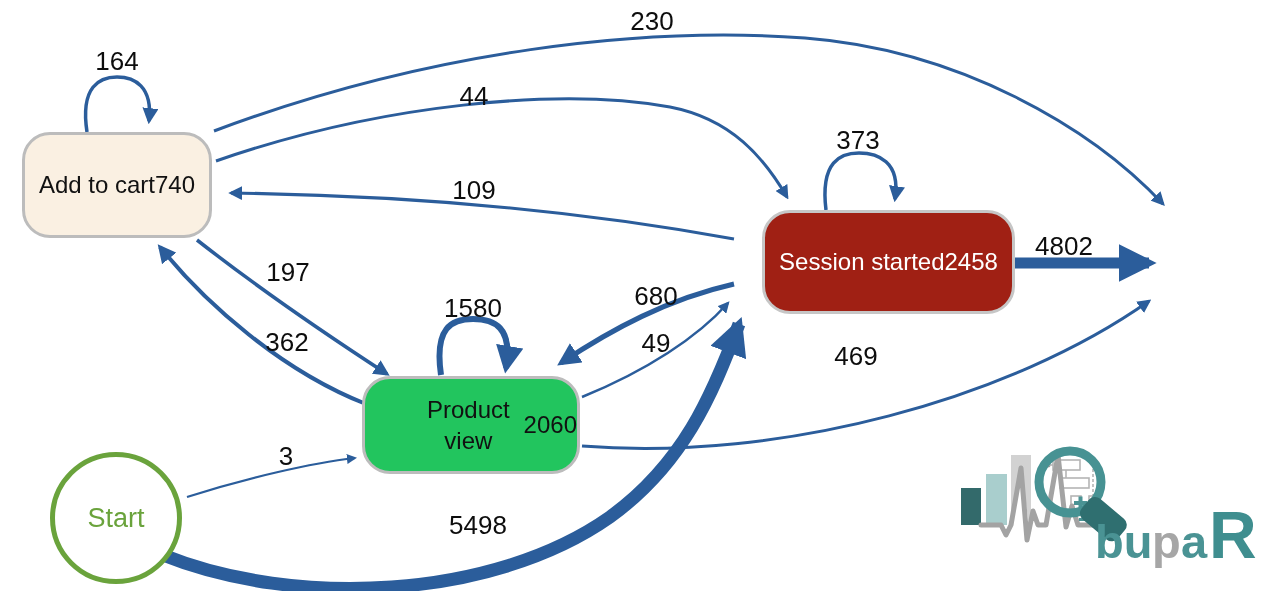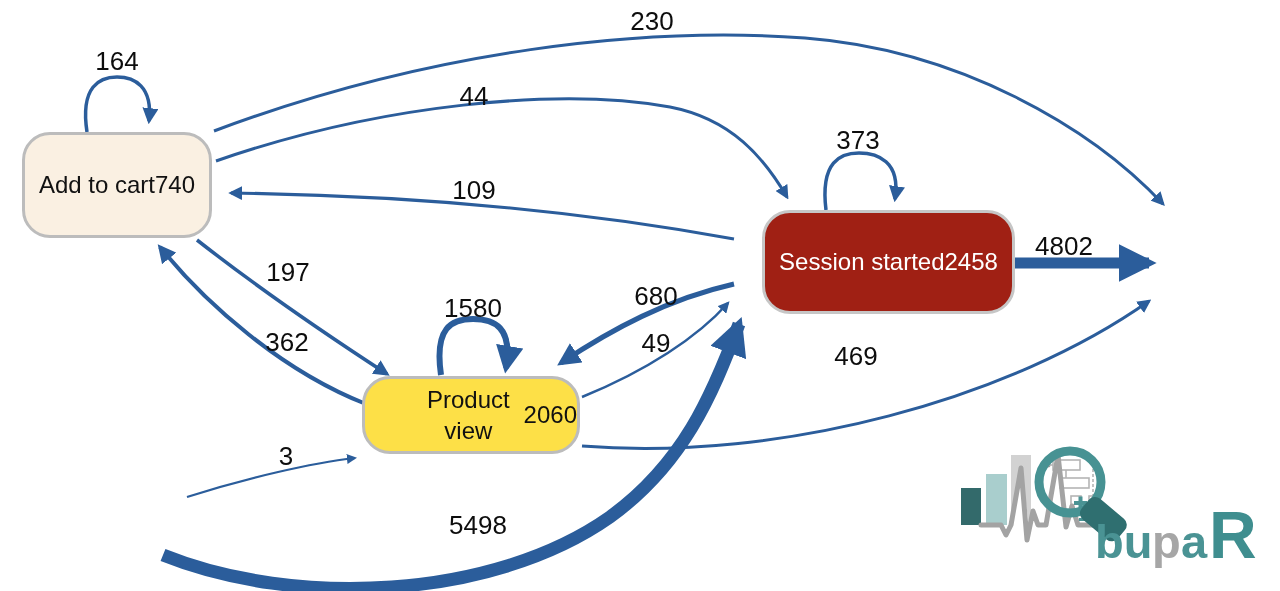--- a/index.html
+++ b/index.html
@@ -15,21 +15,21 @@
   .activity{
     position:absolute;box-sizing:border-box;border:3px solid #bcbcbc;border-radius:28px;
     display:flex;flex-direction:row;align-items:center;justify-content:center;
     font-size:24px;line-height:1.3;color:#111;text-align:center;
   }
   .terminal{
     position:absolute;box-sizing:border-box;border-radius:50%;background:#fff;
     display:flex;align-items:center;justify-content:center;line-height:1;
   }
   #node-add-to-cart{left:22px;top:132px;width:190px;height:106px;background:#faf0e2;}
-  #node-product-view{left:362px;top:376px;width:218px;height:78px;background:#fde047;padding-left:48px;}
+  #node-product-view{left:362px;top:376px;width:218px;height:98px;background:#22c55e;padding-left:48px;}
   #node-session-started{left:734px;top:210px;width:253px;height:104px;background:#a02014;color:#ffffff;border-color:#c6c6c6;margin-left:28px;}
   #node-start{left:50px;top:452px;width:132px;height:132px;border:5px solid #6aa33c;color:#6aa33c;font-size:27px;}
   #node-end{left:1154px;top:205px;width:118px;height:118px;border:6px solid #7e2722;color:#9e3a30;font-size:29px;}
   .logo-svg{position:absolute;left:945px;top:428px;width:335px;height:163px;}
 </style>
 </head>
 <body>
 
 <div class="canvas">
 
@@ -81,20 +81,23 @@
   </div>
   <div class="activity" id="node-product-view">
     <span>Product view</span>
     <span>2060</span>
   </div>
   <div class="activity" id="node-session-started">
     <span>Session started</span>
     <span>2458</span>
   </div>
 
+  <div class="terminal" id="node-start">
+    <span>Start</span>
+  </div>
 
   <svg class="logo-svg" viewBox="0 0 335 163">
 
     <rect x="16" y="60" width="20" height="37" fill="#336a6b"></rect>
     <rect x="41" y="46" width="21" height="51" fill="#a9cecd"></rect>
     <rect x="66" y="27" width="20" height="70" fill="#d2d2d2"></rect>
     <polygon points="68,98 76,38 84,98" fill="#ffffff"></polygon>
 
     <g stroke="#b5b5b5" stroke-width="1.6" fill="#ffffff">
       <circle cx="103" cy="37" r="2.5" fill="#9a9a9a" stroke="none"></circle>

